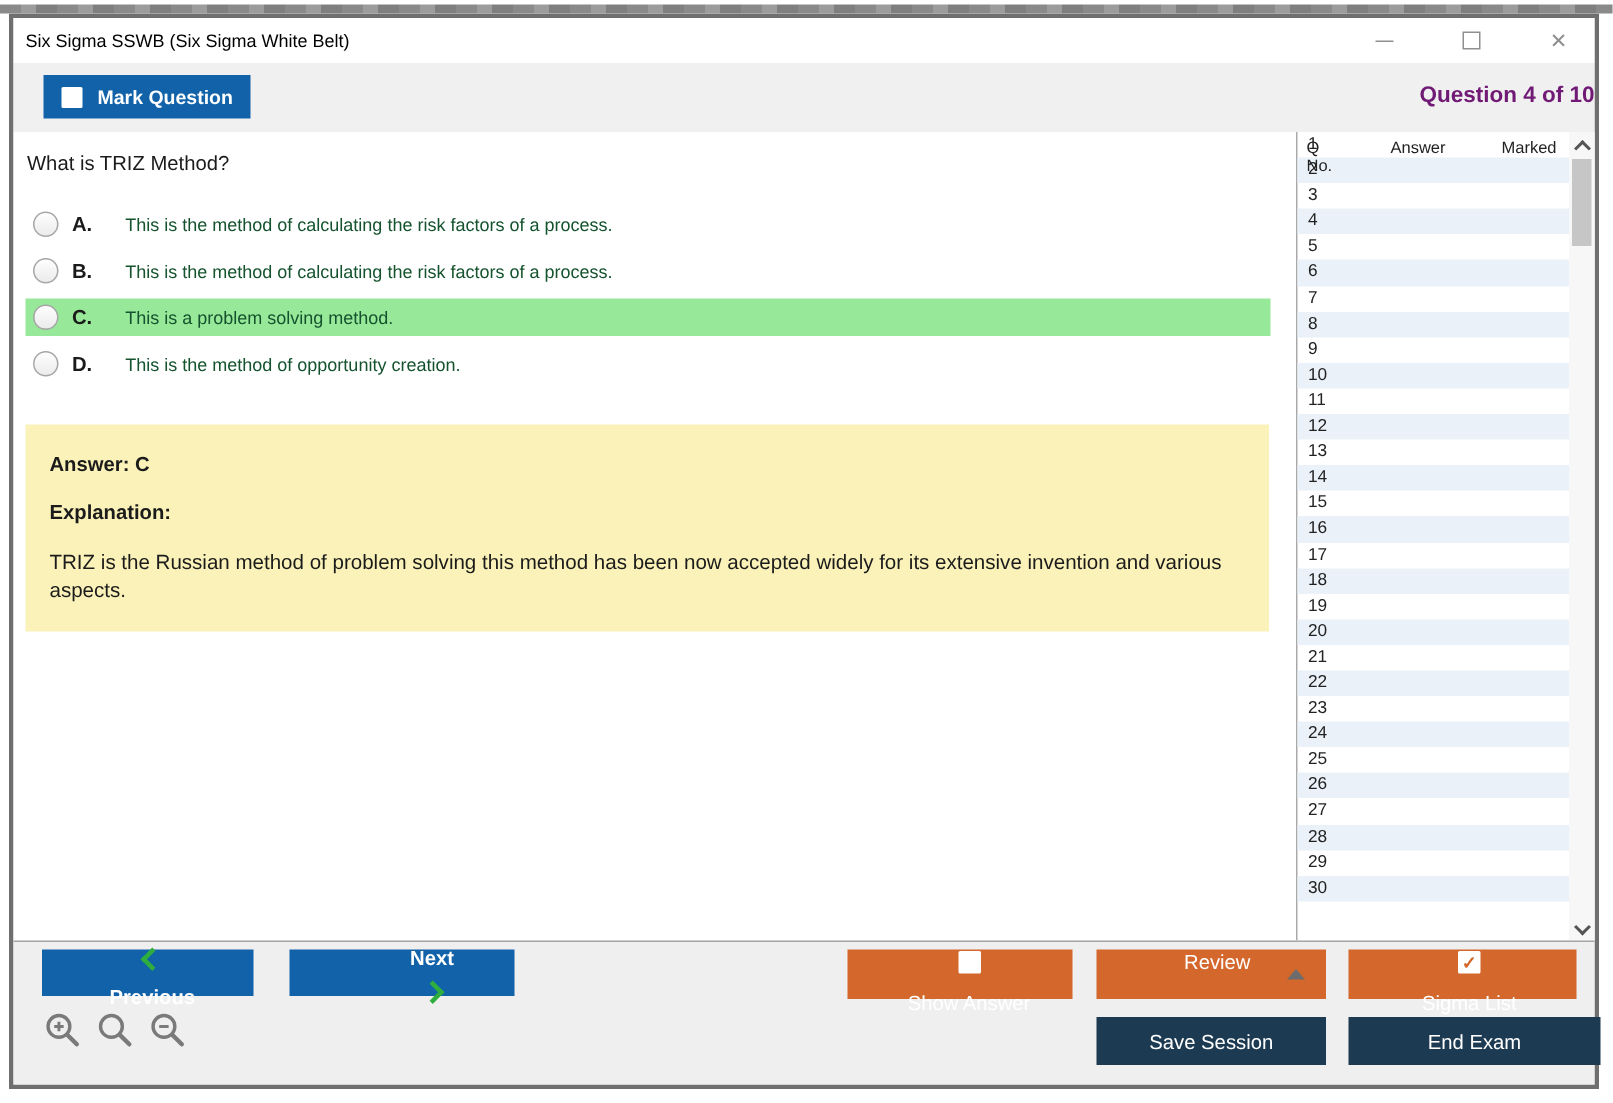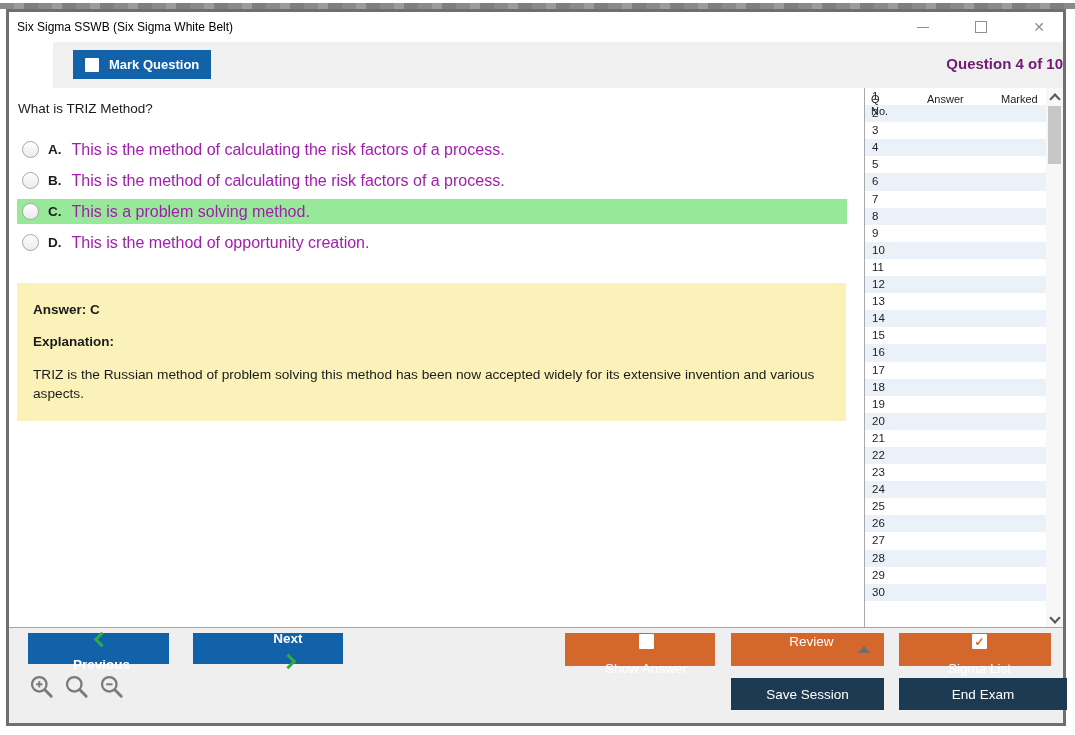--- a/index.html
+++ b/index.html
@@ -17,38 +17,38 @@
     display:flex;flex-direction:column;
   }
   
   .titlebar{height:30px;flex:none;display:flex;align-items:center;padding:0 16px 0 8px;background:#fff;}
   .titlebar .title{flex:1;font-size:12px;color:#000;}
   .win-controls{display:flex;align-items:center;gap:42px;}
   .wc{width:16px;height:16px;display:flex;align-items:center;justify-content:center;color:#8f8f8f;font-size:14px;cursor:default;}
   .minline{width:12px;height:1px;background:#8f8f8f;display:block;}
   .maxbox{width:10px;height:10px;border:1px solid #8f8f8f;display:block;}
   
-  .toolbar{height:46px;flex:none;background:#f0f0f0;position:relative;margin-left:44px;}
+  .toolbar{height:46px;flex:none;background:#f0f0f0;position:relative;}
   .btn-mark{
     position:absolute;left:20px;top:8px;width:138px;height:29px;
     background:var(--blue);color:#fff;border:none;display:flex;align-items:center;
     gap:10px;padding:0 0 0 12px;font-weight:bold;font-size:13px;font-family:inherit;cursor:pointer;box-sizing:border-box;
   }
   .cb{width:14px;height:14px;background:#fff;border-radius:1px;flex:none;display:flex;align-items:center;justify-content:center;}
   .q-counter{position:absolute;left:0;right:0;top:13px;text-align:right;font-size:15px;font-weight:bold;color:#701a75;}
   
   .content{flex:1;display:flex;min-height:0;}
   .main{flex:1;background:#fff;position:relative;overflow:hidden;}
   .question-text{margin:13px 0 0 9px;font-size:13.5px;color:#1b1b1b;}
   .options{margin-top:21px;}
   .opt-row{display:flex;align-items:center;height:25px;margin:0 0 6px 8px;width:830px;padding-left:5px;box-sizing:border-box;}
   .opt-row.highlighted{background:var(--green);}
   .radio{width:17px;height:17px;border-radius:50%;border:1px solid #a6a6a6;background:linear-gradient(#fefefe,#ebebeb);flex:none;box-sizing:border-box;}
   .opt-letter{font-weight:bold;font-size:13.5px;margin-left:9px;color:#1b1b1b;}
-  .opt-text{font-size:16px;margin-left:10px;color:#a21caf;}
+  .opt-text{font-size:12px;margin-left:22px;color:#14532d;}
   .answer-box{
     margin:28px 0 0 8px;width:829px;min-height:135px;background:var(--yellow);
     box-sizing:border-box;padding:19px 16px 18px 16px;
   }
   .answer-box .ans{font-weight:bold;font-size:13.5px;color:#1b1b1b;margin:0;}
   .answer-box .exp-h{font-weight:bold;font-size:13.5px;color:#1b1b1b;margin:17px 0 0 0;}
   .answer-box .exp{font-size:13.7px;color:#1b1b1b;margin:16px 0 0 0;line-height:19px;max-width:792px;}
   
   .qpanel{width:198px;flex:none;border-left:1px solid #a9a9a9;display:flex;flex-direction:row;background:#fff;}
   .qpanel-header{height:22px;flex:none;border-bottom:1px solid #a9a9a9;position:relative;font-size:11px;color:#222;}

